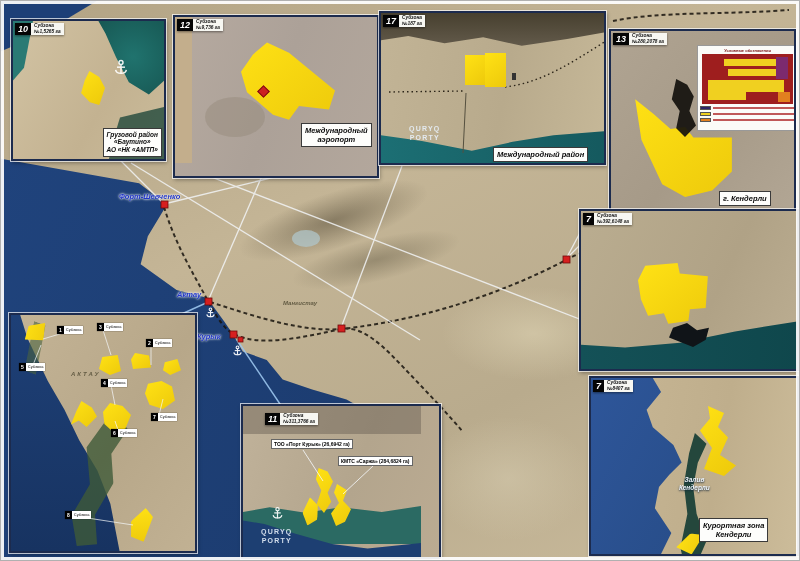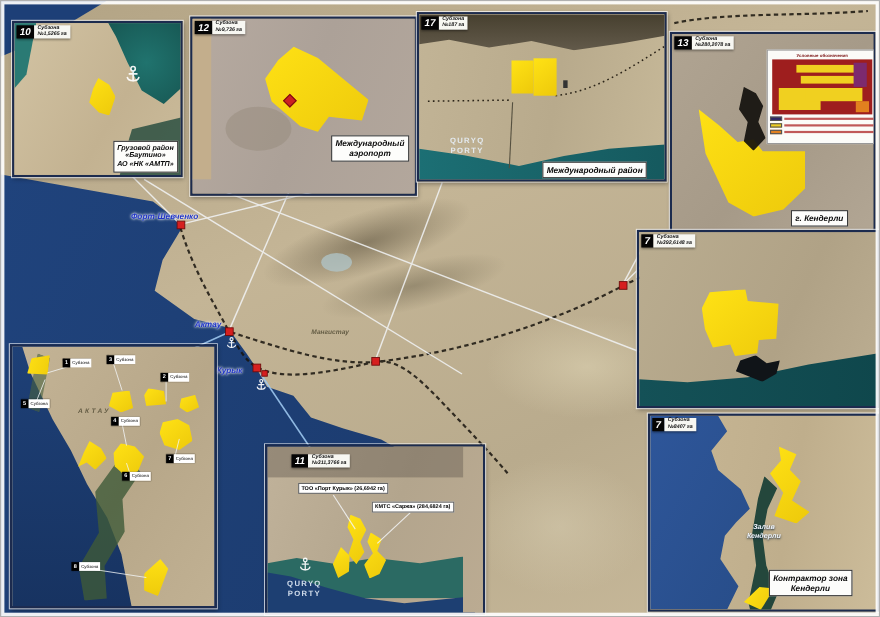--- a/index.html
+++ b/index.html
@@ -255,21 +255,21 @@
       <div>Кендерли</div>
     </div>
     <div class="hdr">
       <div class="num">7</div>
       <div class="lbl">
         <div>Субзона</div>
         <div>№8407 га</div>
       </div>
     </div>
     <div class="cap" style="left:108px;top:140px">
-      <div>Контрактор зона</div>
+      <div>Курортная зона</div>
       <div>Кендерли</div>
     </div>
   </div>
 
   <div class="inset" style="left:240px;top:403px;width:200px;height:155px">
     <div class="fill" style="background:linear-gradient(110deg,#c0b29a,#b3a58d 55%,#bbab92)"></div>
     <div class="abs" style="left:0;top:0;width:178px;height:28px;background:rgba(110,100,88,.5)"></div>
     <div class="abs" style="left:0;top:98px;width:178px;height:40px;background:#2b6a63;clip-path:polygon(0 20%,15% 8%,35% 22%,55% 8%,78% 20%,100% 5%,100% 100%,0 100%)"></div>
     <div class="abs" style="left:0;top:110px;width:178px;height:45px;background:#1d3f72;clip-path:polygon(0 10%,12% 18%,30% 40%,50% 62%,70% 72%,100% 60%,100% 100%,0 100%)"></div>
     <svg class="abs" width="178" height="155" style="left:0;top:0;z-index:5">

